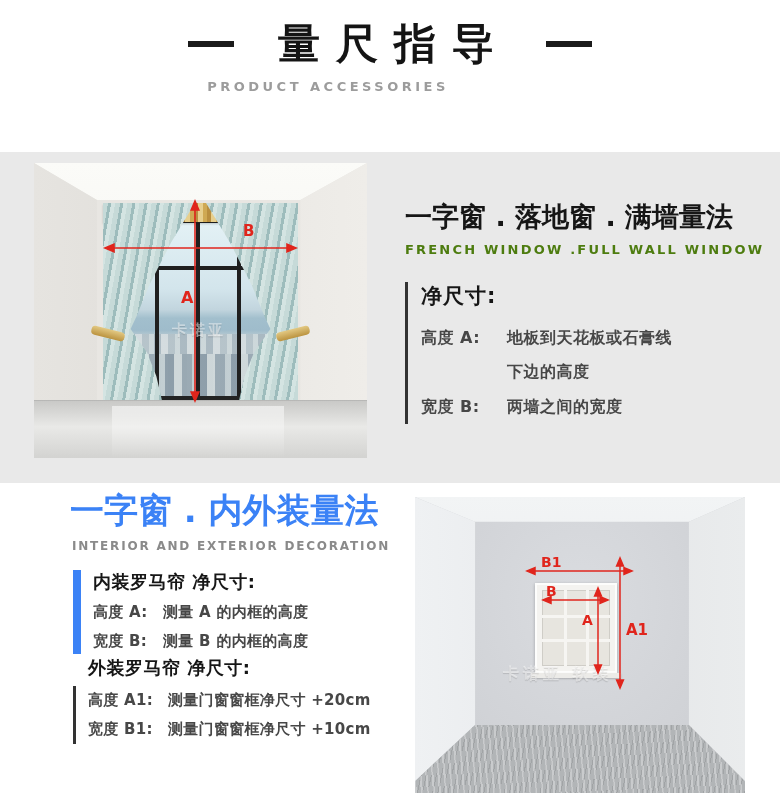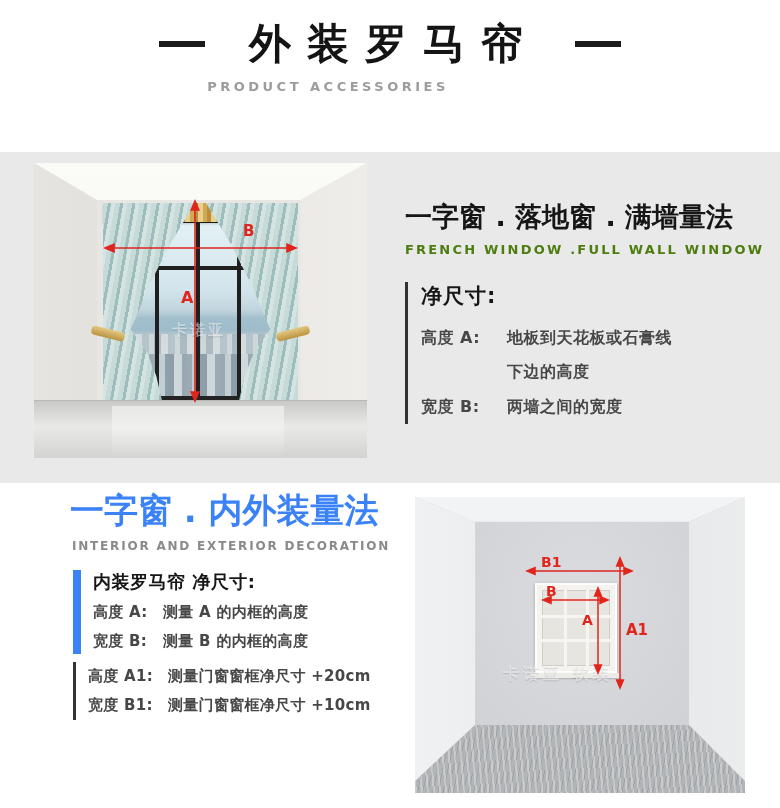--- a/index.html
+++ b/index.html
@@ -89,21 +89,21 @@
   .p2-bar-h { position:absolute; left:0; right:0; height:3px; background:#f6f5f2; }
   .p2-sill { position:absolute; left:116px; top:176px; width:90px; height:5px; background:#ecebe8; box-shadow:0 1px 2px rgba(0,0,0,.2); }
 </style>
 </head>
 <body>
 
 <div class="page">
 
   <div class="hdr">
     <span class="hdr-dash"></span>
-    <span class="hdr-title">外装罗马帘</span>
+    <span class="hdr-title">量尺指导</span>
     <span class="hdr-dash"></span>
   </div>
   <div class="hdr-sub">PRODUCT ACCESSORIES</div>
 
   <div class="band1"></div>
 
   <div class="photo1">
     <div class="p1-ceil"></div>
     <div class="p1-wall-l"></div>
     <div class="p1-wall-r"></div>
@@ -169,20 +169,21 @@
         <span>测量 A 的内框的高度</span>
       </div>
       <div class="block-row">
         <span class="row-label">宽度 B:</span>
         <span>测量 B 的内框的高度</span>
       </div>
     </div>
   </div>
 
   <div class="block b2">
+    <div class="block-title">外装罗马帘 净尺寸:</div>
     <div class="block-rows">
       <div class="block-row">
         <span class="row-label">高度 A1:</span>
         <span>测量门窗窗框净尺寸 +20cm</span>
       </div>
       <div class="block-row">
         <span class="row-label">宽度 B1:</span>
         <span>测量门窗窗框净尺寸 +10cm</span>
       </div>
     </div>

